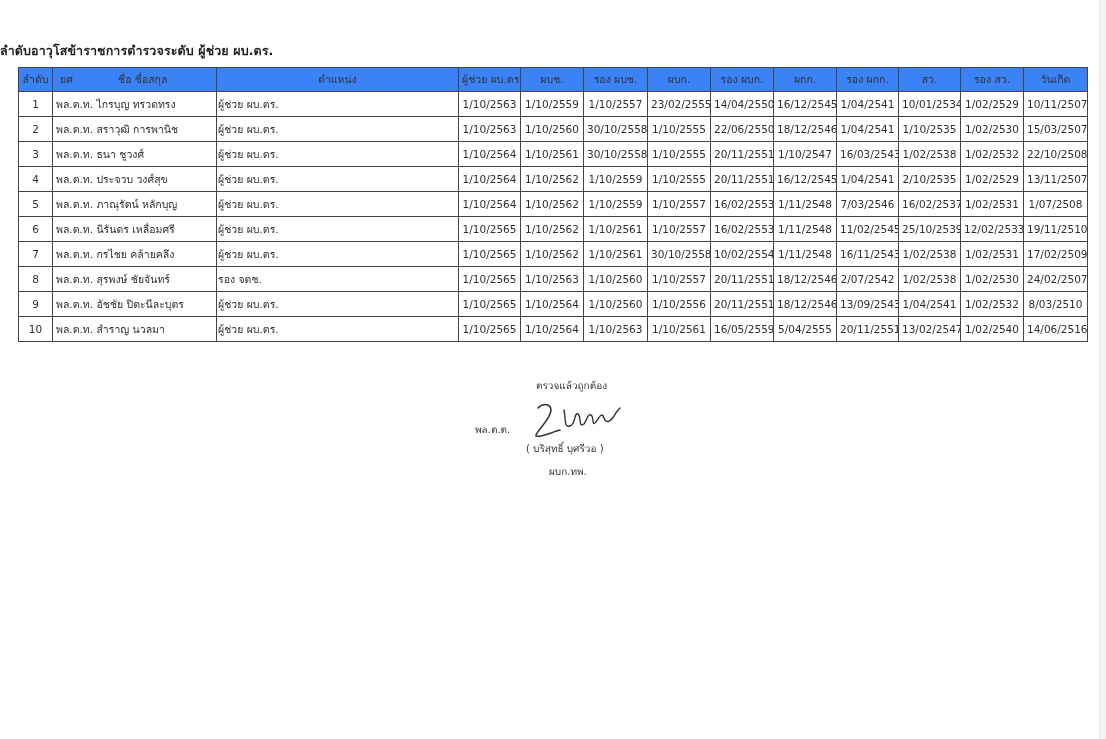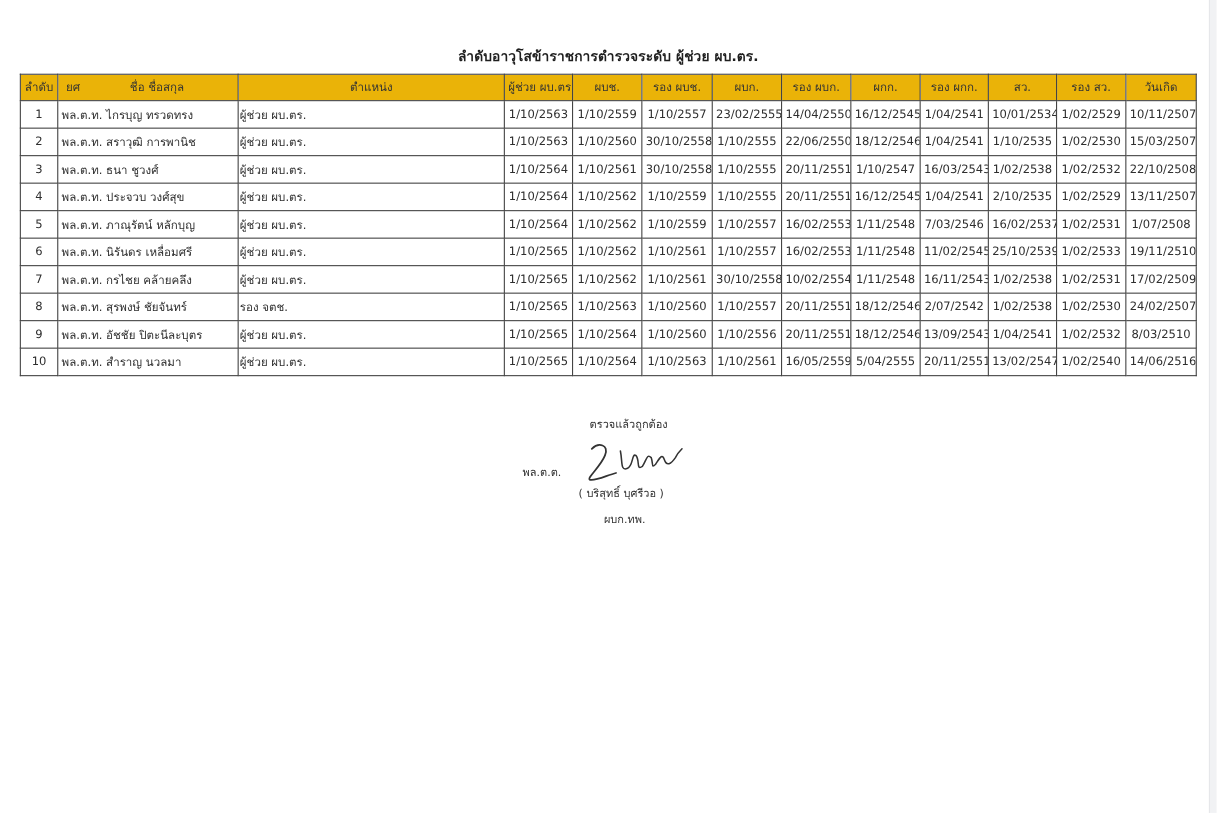--- a/index.html
+++ b/index.html
@@ -5,34 +5,34 @@
   html, body { margin: 0; padding: 0; }
   body {
     width: 1106px; height: 739px; position: relative; overflow: hidden;
     background: #ffffff; font-family: "DejaVu Sans", sans-serif; color: #2a2a2a;
   }
   .right-strip {
     position: absolute; left: 1099px; top: 0; width: 7px; height: 739px;
     background: #f1f2f4; border-left: 1px solid #e6e7ea;
   }
   .title {
-    position: absolute; left: 0; width: 1106px; top: 41px; text-align: center;
+    position: absolute; left: 0; width: 1106px; top: 41px; 
     font-size: 12.5px; font-weight: bold; color: #1e1e1e; letter-spacing: 0.1px;
   }
   table.roster {
     position: absolute; left: 18px; top: 67px;
     border-collapse: collapse; table-layout: fixed; width: 1069px;
     font-size: 10.5px;
   }
   table.roster th, table.roster td {
     border: 1px solid #444; padding: 0 3px; height: 24px;
     white-space: nowrap; overflow: hidden;
   }
   table.roster th {
-    background: #eab308; font-weight: normal; color: #333; height: 23px;
+    background: #3b82f6; font-weight: normal; color: #333; height: 23px;
     font-size: 10.5px; text-align: center;
   }
   table.roster td { text-align: center; color: #2e2e2e; }
   table.roster td.name { text-align: left; }
   table.roster td.pos { text-align: left; padding-left: 1px; }
   table.roster th.name-h { text-align: left; }
   .name-h .rank-h { display: inline-block; width: 58px; padding-left: 4px; }
   .sign-block { position: absolute; left: 456px; top: 376px; width: 220px; height: 110px; font-size: 10px; color: #333; }
   .verified { position: absolute; left: 80px; top: 2px; }
   .signer-rank { position: absolute; left: 19px; top: 46px; }
@@ -161,21 +161,21 @@
         <td class="name">พล.ต.ท. นิรันดร เหลื่อมศรี</td>
         <td class="pos">ผู้ช่วย ผบ.ตร.</td>
         <td>1/10/2565</td>
         <td>1/10/2562</td>
         <td>1/10/2561</td>
         <td>1/10/2557</td>
         <td>16/02/2553</td>
         <td>1/11/2548</td>
         <td>11/02/2545</td>
         <td>25/10/2539</td>
-        <td>1/02/2533</td>
+        <td>12/02/2533</td>
         <td>19/11/2510</td>
       </tr>
       <tr>
         <td>7</td>
         <td class="name">พล.ต.ท. กรไชย คล้ายคลึง</td>
         <td class="pos">ผู้ช่วย ผบ.ตร.</td>
         <td>1/10/2565</td>
         <td>1/10/2562</td>
         <td>1/10/2561</td>
         <td>30/10/2558</td>

